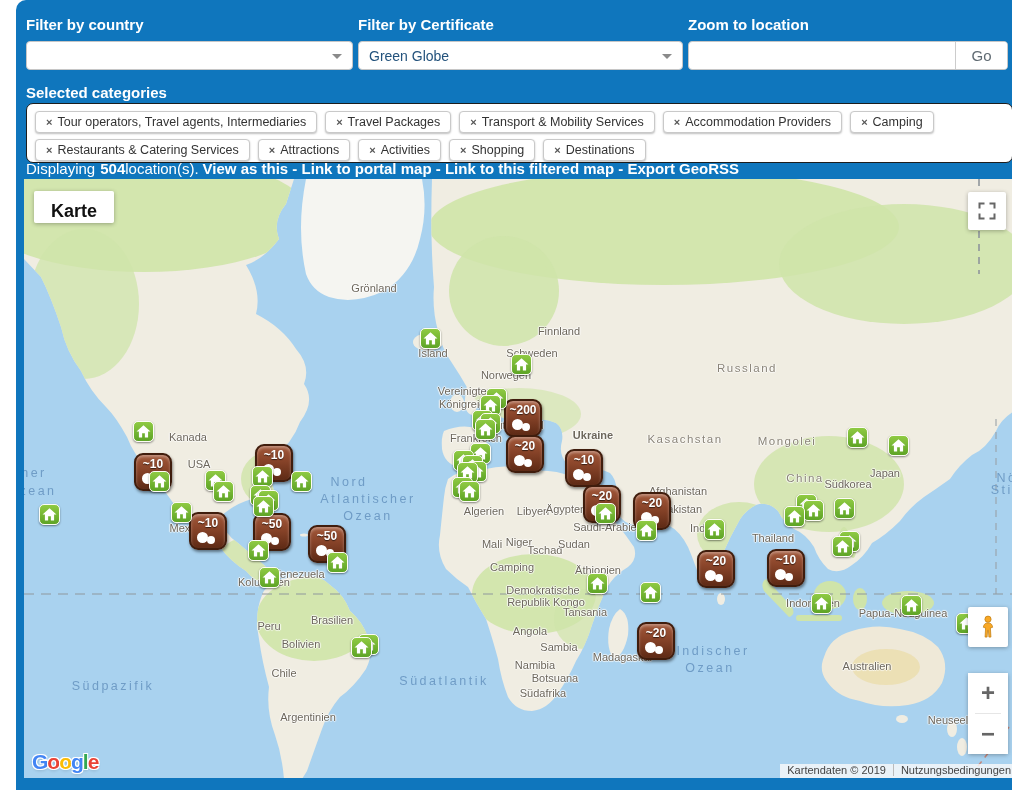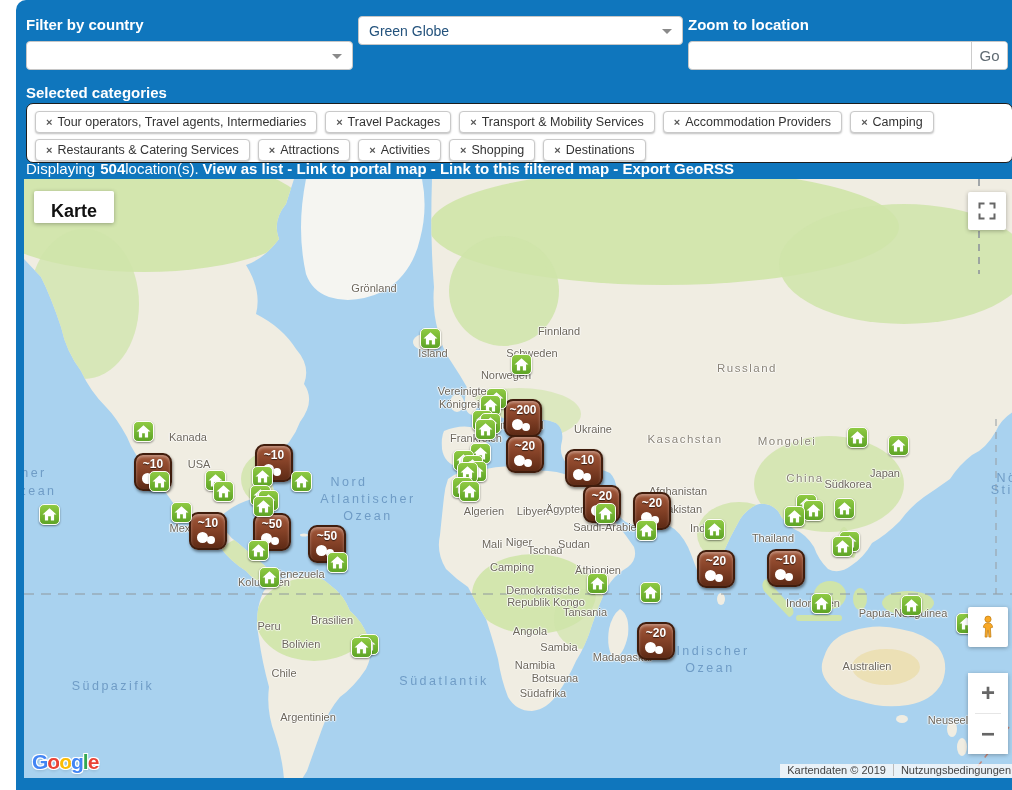--- a/index.html
+++ b/index.html
@@ -25,21 +25,21 @@
     border-top:5px solid #8a8a8a;
   }
   .zoomgroup{
     display:flex;height:29px;background:#fff;border:1px solid #c6c6c6;border-radius:4px;overflow:hidden;
   }
   .zoomgroup input{
     flex:1;border:none;outline:none;font-size:14px;padding:0 10px;color:#333;
     font-family:"Liberation Sans",sans-serif;background:transparent;
   }
   .go-btn{
-    width:36px;border:none;border-left:1px solid #ccc;background:#fff;color:#5f6a72;
+    width:52px;border:none;border-left:1px solid #ccc;background:#fff;color:#5f6a72;
     font-size:15px;cursor:pointer;font-family:"Liberation Sans",sans-serif;
   }
   
   .cat-label{position:absolute;top:84px;left:10px;color:#fff;font-weight:bold;font-size:15px;}
   .chips-box{
     position:absolute;top:103px;left:10px;width:987px;height:60px;
     background:#fff;border:1px solid #1d1d1d;border-radius:7px;
     padding:7px 8px;display:flex;flex-wrap:wrap;gap:6px 8px;align-content:flex-start;
   }
   .chip{
@@ -142,20 +142,21 @@
 
   <div class="filters">
     <div class="fcol1">
       <div class="flabel">Filter by country</div>
       <div class="select">
         <span></span>
         <span class="caret"></span>
       </div>
     </div>
     <div class="fcol2">
+      <div class="flabel">Filter by Certificate</div>
       <div class="select">
         <span>Green Globe</span>
         <span class="caret"></span>
       </div>
     </div>
     <div class="fcol3">
       <div class="flabel">Zoom to location</div>
       <div class="zoomgroup">
         <input value="" style="">
         <button class="go-btn">Go</button>
@@ -201,21 +202,21 @@
         <i class="chip-x">×</i>
         <span>Shopping</span>
       </span>
       <span class="chip">
         <i class="chip-x">×</i>
         <span>Destinations</span>
       </span>
     </div>
 
   <div class="status">
-    <span class="pre">Displaying</span><b>504</b><span>location(s).</span><span id="status-links"><a class="status-link">View as list</a><span class="sep"> - </span><a class="status-link">Link to portal map</a><span class="sep"> - </span><a class="status-link">Link to this filtered map</a><span class="sep"> - </span><a class="status-link">Export GeoRSS</a></span>
+    <span class="pre">Displaying</span><b>504</b><span>location(s).</span><span id="status-links"><a class="status-link">View as this</a><span class="sep"> - </span><a class="status-link">Link to portal map</a><span class="sep"> - </span><a class="status-link">Link to this filtered map</a><span class="sep"> - </span><a class="status-link">Export GeoRSS</a></span>
   </div>
 
   <div class="map">
     <svg class="land" width="994" height="600" viewBox="0 0 994 600">
       <defs>
         <path id="na" d="M0,0 L270,0 L262,25 Q248,42 255,60 Q240,80 222,86 Q238,112 232,135 Q258,148 272,170 Q287,187 280,205 Q292,222 276,243 Q268,265 250,277 Q244,295 250,312 Q243,322 228,320 Q210,325 196,338 Q200,355 214,364 Q228,376 240,386 L250,396 Q255,404 248,410 Q232,404 222,392 Q206,382 196,368 Q183,356 176,342 Q163,337 152,328 Q138,308 126,292 Q110,277 103,258 Q92,238 82,228 Q66,212 57,192 Q42,172 37,148 Q27,118 17,98 L0,80 Z"></path>
         <path id="sa" d="M246,408 Q260,396 276,398 Q294,394 306,406 Q320,416 326,432 Q338,442 344,458 Q350,474 342,490 Q330,508 316,518 Q304,532 298,550 Q290,572 283,592 L278,600 L260,600 Q258,576 251,556 Q242,532 245,508 Q238,482 235,460 Q230,436 238,416 Q241,408 246,408 Z"></path>
         <path id="eur" d="M408,0 L994,0 L994,230 Q978,238 972,252 Q962,270 948,276 Q935,286 926,300 Q912,310 900,318 Q886,328 876,342 Q862,356 848,364 Q840,378 828,386 Q815,396 804,390 Q794,380 790,368 Q782,355 770,350 Q760,344 754,332 Q744,322 732,326 Q720,332 714,344 Q706,358 700,372 Q694,388 688,402 Q682,414 676,400 Q670,382 664,368 Q656,352 644,346 Q630,340 618,345 Q606,348 598,340 Q588,330 592,316 Q594,302 586,294 Q576,288 566,292 Q552,296 544,286 Q534,276 538,262 Q540,250 532,244 Q520,238 508,242 Q494,246 482,240 Q470,236 462,228 Q450,222 444,210 Q436,196 428,184 Q418,170 414,152 Q408,130 410,108 Q406,60 408,0 Z"></path>
         <path id="scand" d="M452,95 Q462,70 482,70 Q505,66 518,80 Q528,95 522,115 Q514,138 500,150 Q486,162 470,170 Q458,175 454,162 Q448,128 452,95 Z"></path>
         <path id="afr" d="M424,300 Q440,288 462,290 Q484,284 506,292 Q530,290 548,298 Q564,304 572,318 Q582,330 592,344 Q602,356 610,368 Q614,380 604,388 Q590,396 582,410 Q574,428 568,446 Q562,466 552,482 Q544,500 534,514 Q524,530 508,532 Q492,532 484,518 Q477,500 474,480 Q468,458 462,440 Q452,424 444,408 Q432,400 422,390 Q412,374 416,356 Q418,336 420,318 Q421,308 424,300 Z"></path>
@@ -308,21 +309,21 @@
         <span class="map-label country" style="left: 277px; top: 465px;">Bolivien</span>
         <span class="map-label country" style="left: 260px; top: 494px;">Chile</span>
         <span class="map-label country" style="left: 284px; top: 538px;">Argentinien</span>
         <span class="map-label country" style="left: 535px; top: 152px;">Finnland</span>
         <span class="map-label country" style="left: 508px; top: 174px;">Schweden</span>
         <span class="map-label country" style="left: 482px; top: 196px;">Norwegen</span>
         <span class="map-label country" style="left: 441px; top: 212px;">Vereinigtes</span>
         <span class="map-label country" style="left: 441px; top: 225px;">Königreich</span>
         <span class="map-label country" style="left: 489px; top: 246px;">Deutschland</span>
         <span class="map-label country" style="left: 452px; top: 259px;">Frankreich</span>
-        <span class="map-label country" style="left: 569px; top: 250px;">Ukraine</span>
+        <span class="map-label country" style="left: 569px; top: 256px; font-weight: bold;">Ukraine</span>
         <span class="map-label big" style="left: 723px; top: 189px;">Russland</span>
         <span class="map-label big" style="left: 661px; top: 260px;">Kasachstan</span>
         <span class="map-label big" style="left: 763px; top: 262px;">Mongolei</span>
         <span class="map-label big" style="left: 781px; top: 299px;">China</span>
         <span class="map-label country" style="left: 824px; top: 305px;">Südkorea</span>
         <span class="map-label country" style="left: 861px; top: 294px;">Japan</span>
         <span class="map-label country" style="left: 654px; top: 312px;">Afghanistan</span>
         <span class="map-label country" style="left: 657px; top: 330px;">Pakistan</span>
         <span class="map-label country" style="left: 681px; top: 349px;">Indien</span>
         <span class="map-label country" style="left: 749px; top: 359px;">Thailand</span>

